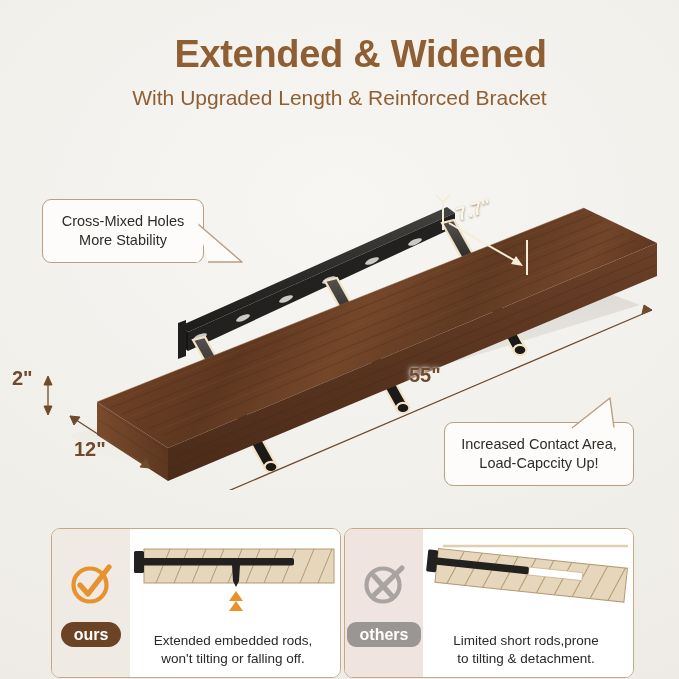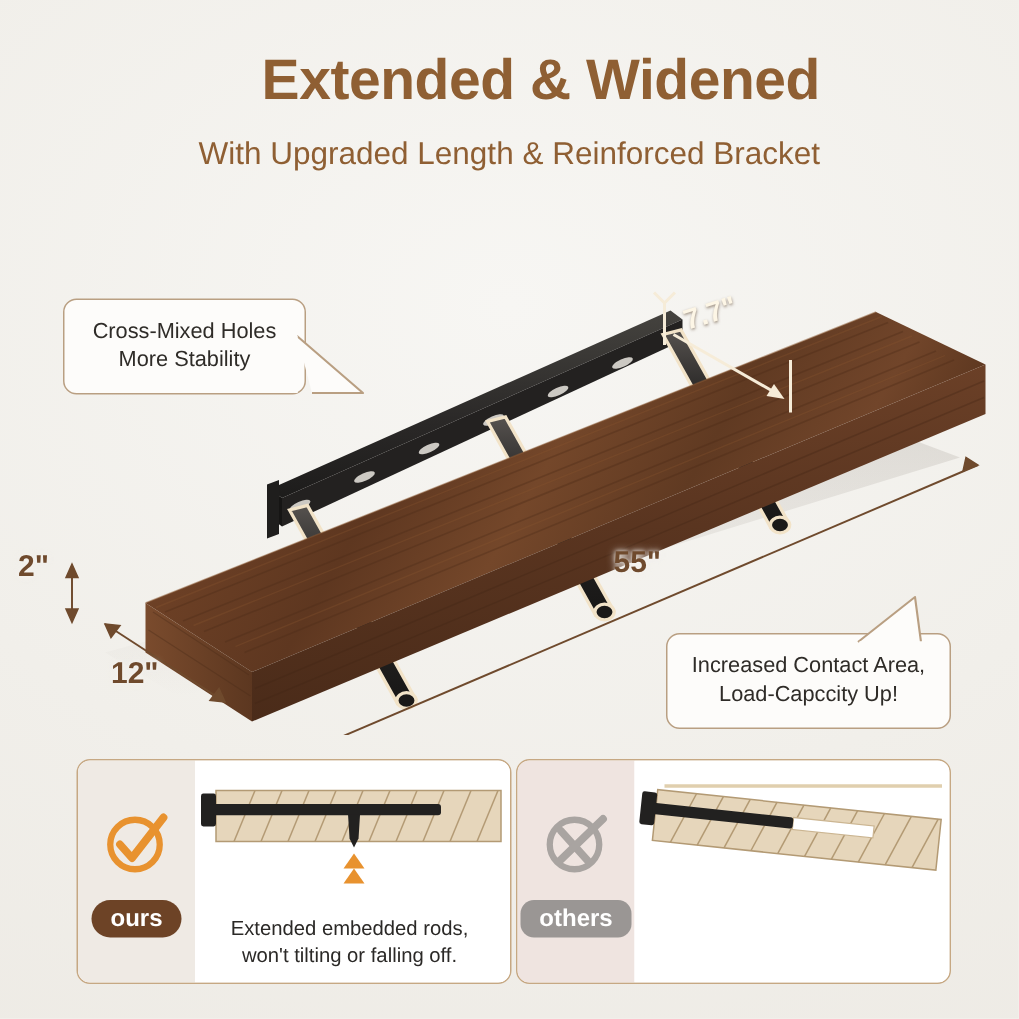--- a/index.html
+++ b/index.html
@@ -25,21 +25,21 @@
     display:block;
     color:#8f5f33;
     font-weight:bold;
     font-size:38px;
     line-height:45px;
     letter-spacing:-0.3px;
     padding-left:42px;
   }
   .headline .sub{
     display:block;
-    margin-top:13px;
+    margin-top:8px;
     color:#8f5f33;
     font-size:21px;
     line-height:26px;
     letter-spacing:0px;
   }
 
   
   #hero{position:absolute;left:0;top:180px;width:679px;height:310px;}
 
   
@@ -77,21 +77,21 @@
   #dim-77{
     position:absolute;left:456px;top:199px;
     font-weight:bold;font-size:19px;
     color:#fdf6e6;
     transform:rotate(-17deg);
     text-shadow:0 1px 2px rgba(80,55,30,.55);
   }
 
   
   .panel{
-    position:absolute;top:506px;width:290px;height:150px;
+    position:absolute;top:528px;width:290px;height:150px;
     border:1.3px solid #c6a883;
     border-radius:9px;
     background:#ffffff;
     box-sizing:border-box;
     overflow:hidden;
     display:flex;
   }
   #panel-ours{left:51px;}
   #panel-others{left:344px;}
   .panel-left{
@@ -362,16 +362,18 @@
             <line x1="188" y1="50" x2="202" y2="16"></line>
           </g>
 
           <rect x="106" y="25" width="54" height="8" fill="#ffffff" stroke="#cbb591" stroke-width="0.8"></rect>
 
           <rect x="4" y="18" width="10" height="22" rx="1.6" fill="#222120"></rect>
 
           <rect x="12" y="25" width="94" height="7.5" rx="2" fill="#222120"></rect>
         </g>
       </svg>
+      <div class="caption">Limited short rods,prone
+to tilting &amp; detachment.</div>
     </div>
   </div>
 
 </div>
 
 </body></html>

